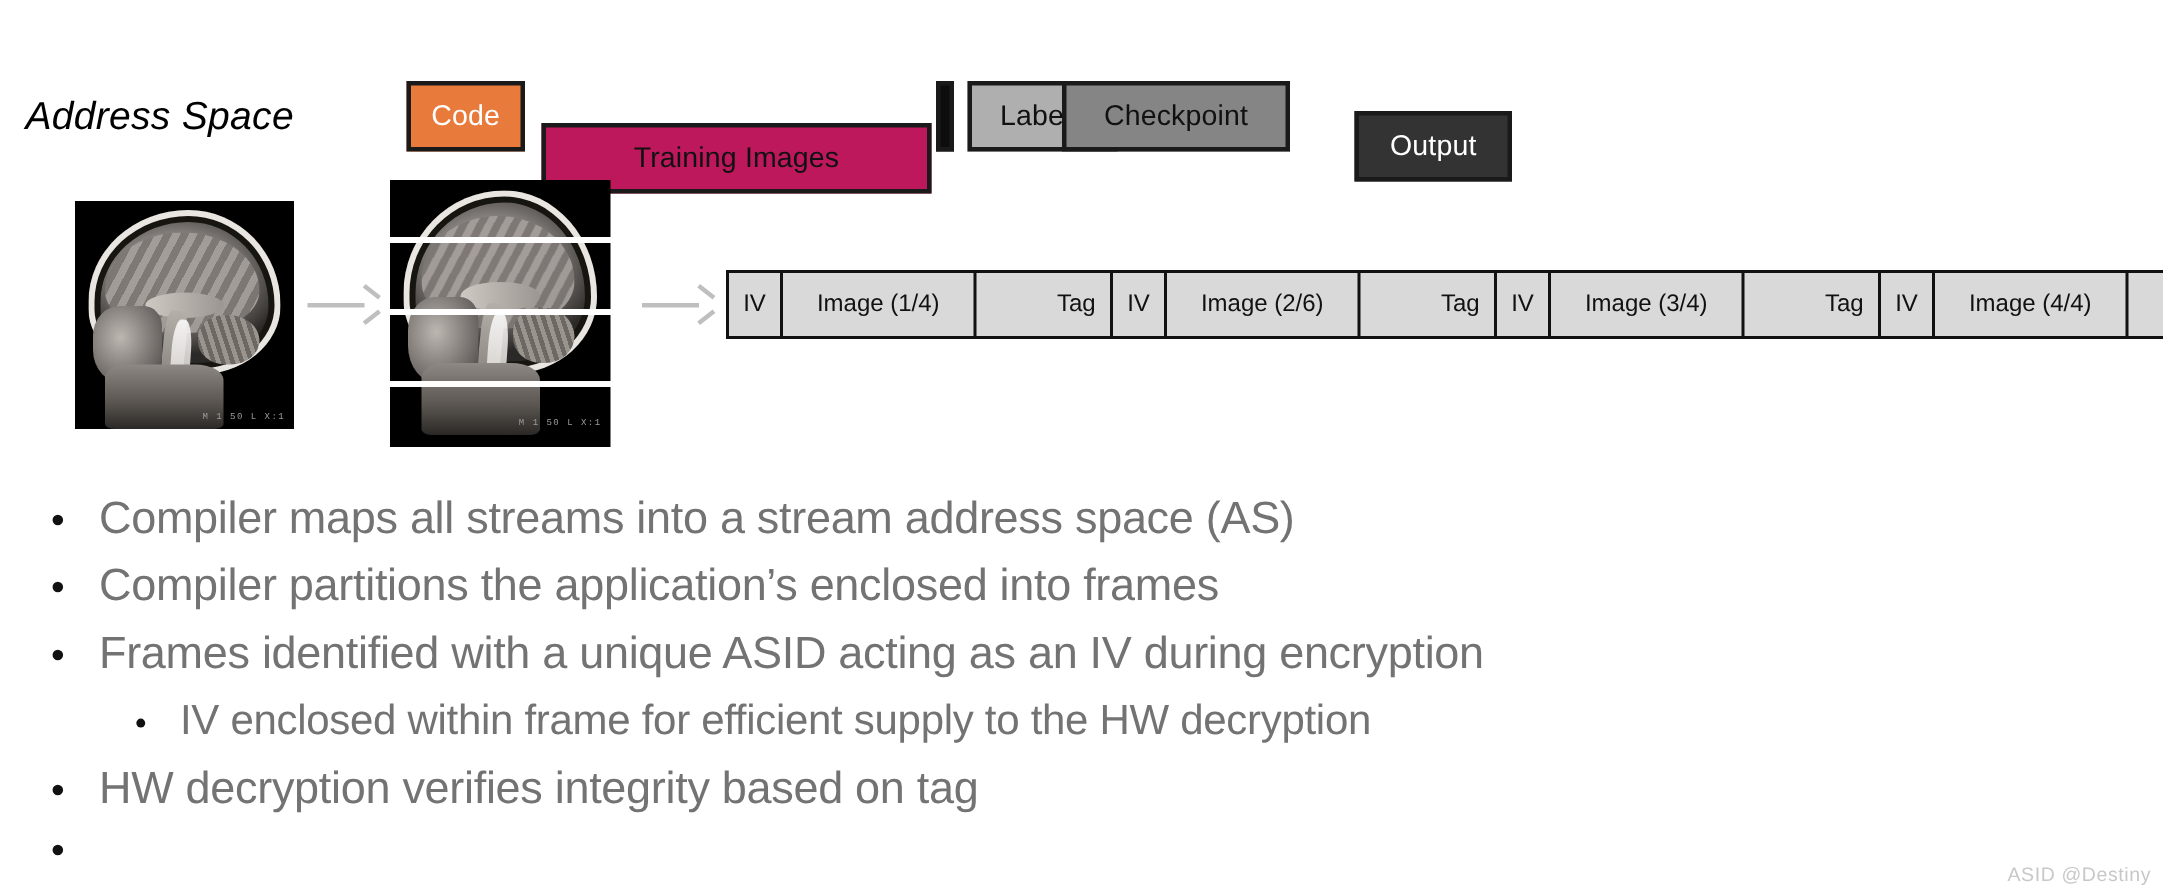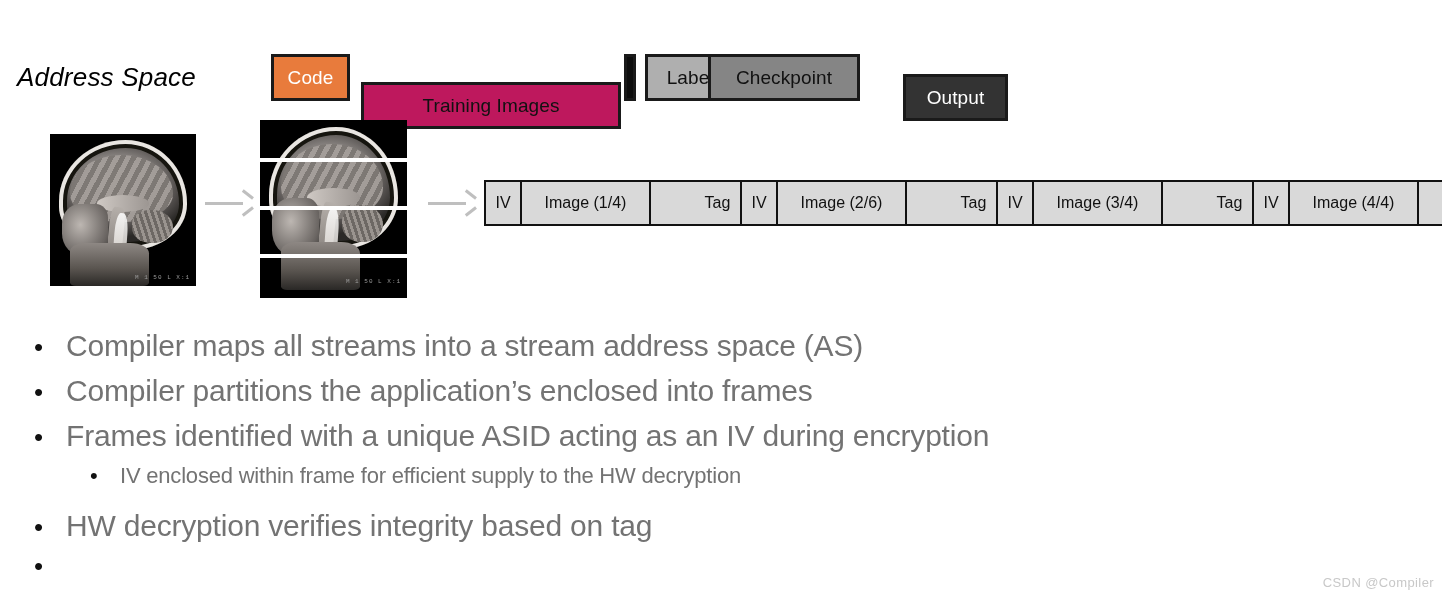--- a/index.html
+++ b/index.html
@@ -294,21 +294,21 @@
     font-size: 22px;
   }
   .bullet-text {
     font-size: 30px;
     line-height: 1.18;
     color: #737373;
     white-space: nowrap;
     letter-spacing: -0.2px;
   }
   .bullet-row.level-2 .bullet-text {
-    font-size: 22px;
+    font-size: 28px;
   }
 
   
   #watermark {
     position: absolute;
     right: 8px;
     bottom: 7px;
     font-size: 13px;
     color: #c8c8c8;
     letter-spacing: 0.4px;
@@ -458,13 +458,13 @@
   </div>
   <div class="bullet-row level-1">
     <span class="bullet-mark">•</span>
     <span class="bullet-text">HW decryption verifies integrity based on tag</span>
   </div>
   <div class="bullet-row level-1">
     <span class="bullet-mark">•</span>
   </div>
 </div>
 
-<div id="watermark">CSDN @Compiler</div>
+<div id="watermark">ASID @Destiny</div>
 
 </body></html>

